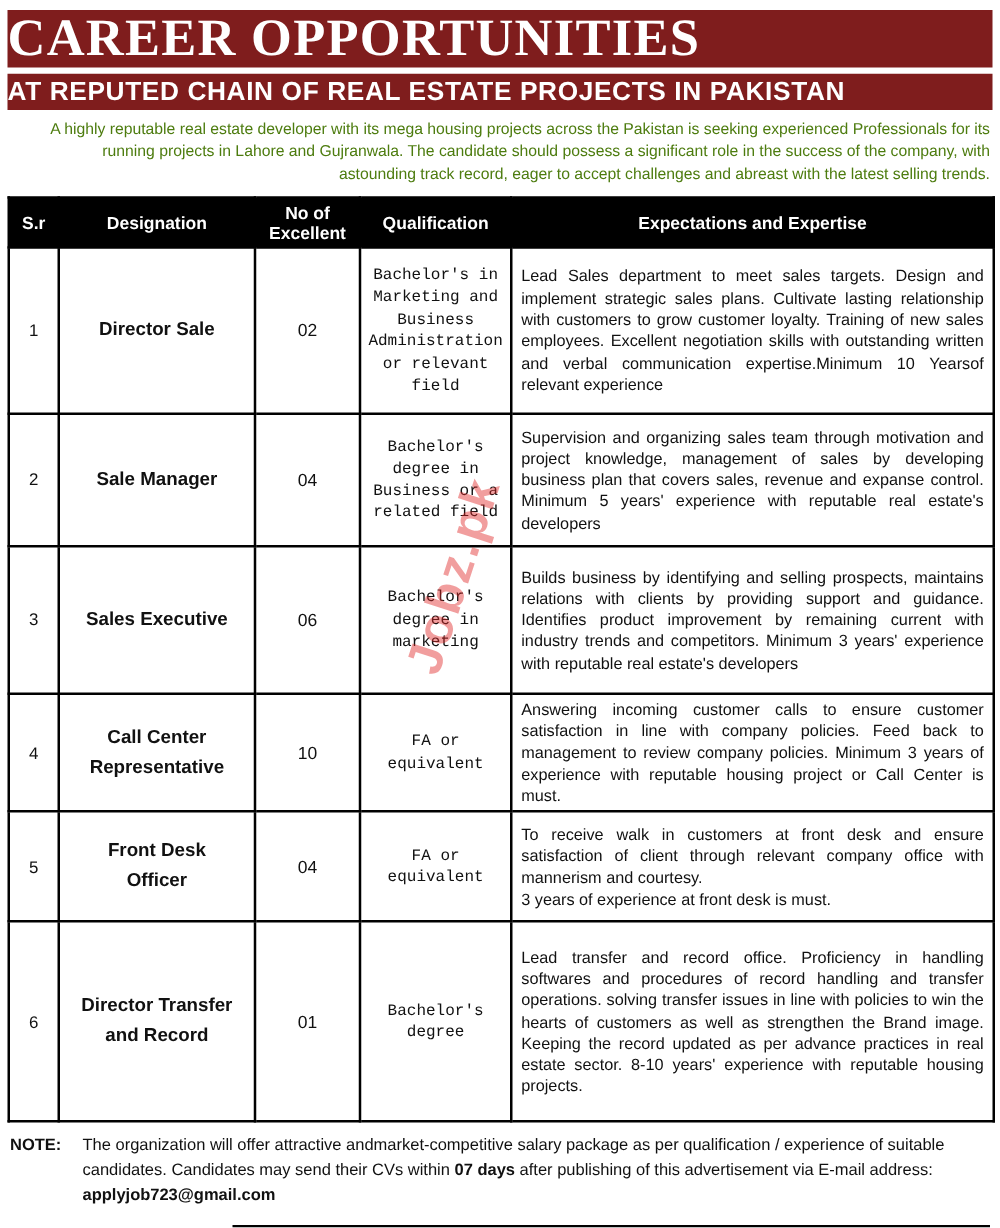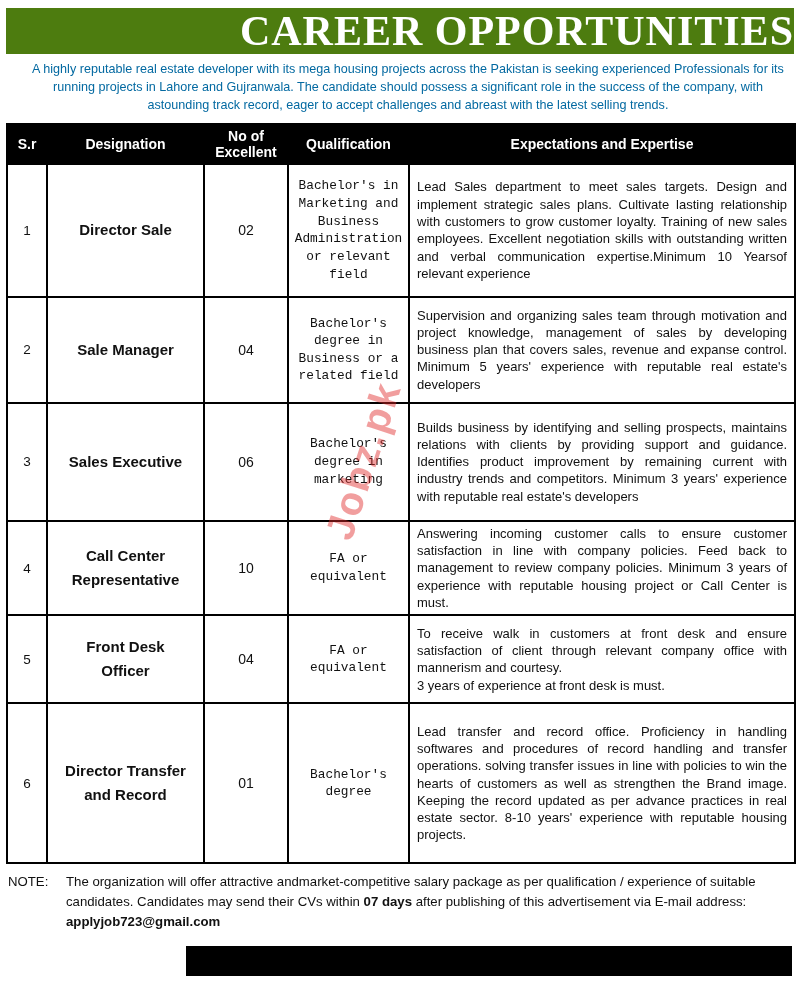--- a/index.html
+++ b/index.html
@@ -8,23 +8,23 @@
   .page {
     position: relative;
     width: 800px;
     height: 982px;
     margin: 0 auto;
     background: #fff;
     padding: 8px 6px 6px 6px;
     overflow: hidden;
   }
   .banner {
-    background: #4d7c0f;
+    background: #7f1d1d;
     color: #fff;
-    text-align: right;
+    text-align: left;
   }
   .title-banner {
     font-family: "Liberation Serif", serif;
     font-weight: 700;
     font-size: 42px;
     letter-spacing: 1px;
     line-height: 46px;
     height: 46px;
   }
   .subtitle-banner {
@@ -32,22 +32,22 @@
     font-weight: 700;
     font-size: 21px;
     line-height: 29px;
     height: 29px;
     letter-spacing: 0.5px;
   }
   .intro {
     margin: 7px 2px 8px 18px;
     font-size: 12.6px;
     line-height: 1.42;
-    text-align: center;
-    color: #0369a1;
+    text-align: right;
+    color: #4d7c0f;
   }
   table.jobs {
     width: 100%;
     border-collapse: collapse;
     table-layout: fixed;
   }
   table.jobs th, table.jobs td {
     border: 2px solid #000;
     vertical-align: middle;
   }
@@ -101,21 +101,21 @@
   tr.row-3 { height: 88px; }
   tr.row-4 { height: 88px; }
   tr.row-5 { height: 160px; }
   .note {
     display: flex;
     margin: 8px 2px 0 2px;
     font-size: 13.2px;
     line-height: 1.5;
   }
   .note-label {
-    font-weight: 400;
+    font-weight: 700;
     width: 58px;
     flex: 0 0 58px;
   }
   .note-text {
     flex: 1;
     text-align: left;
   }
   .note-text b { font-weight: 700; }
   .footer-banner {
     background: #000;
@@ -143,20 +143,23 @@
 </style>
 </head>
 <body>
 
 <div class="page">
 
   <div class="banner title-banner">
     <span>CAREER OPPORTUNITIES</span>
   </div>
 
+  <div class="banner subtitle-banner">
+    <span>AT REPUTED CHAIN OF REAL ESTATE PROJECTS IN PAKISTAN</span>
+  </div>
 
   <p class="intro">A highly reputable real estate developer with its mega housing projects across the Pakistan is seeking experienced Professionals for its running projects in Lahore and Gujranwala. The candidate should possess a significant role in the success of the company, with astounding track record, eager to accept challenges and abreast with the latest selling trends.</p>
 
   <table class="jobs">
     <colgroup>
       <col class="c-sr">
         <col class="c-desig">
         <col class="c-vac">
         <col class="c-qual">
         <col class="c-exp">

